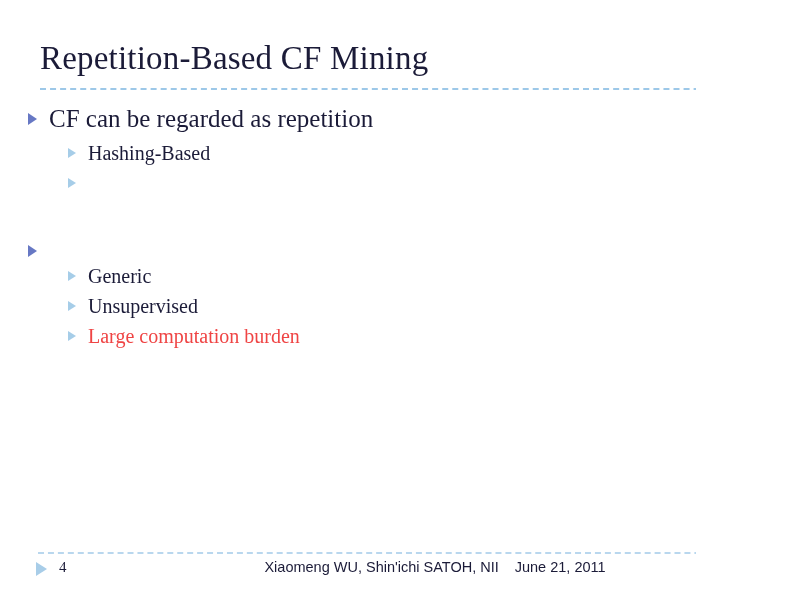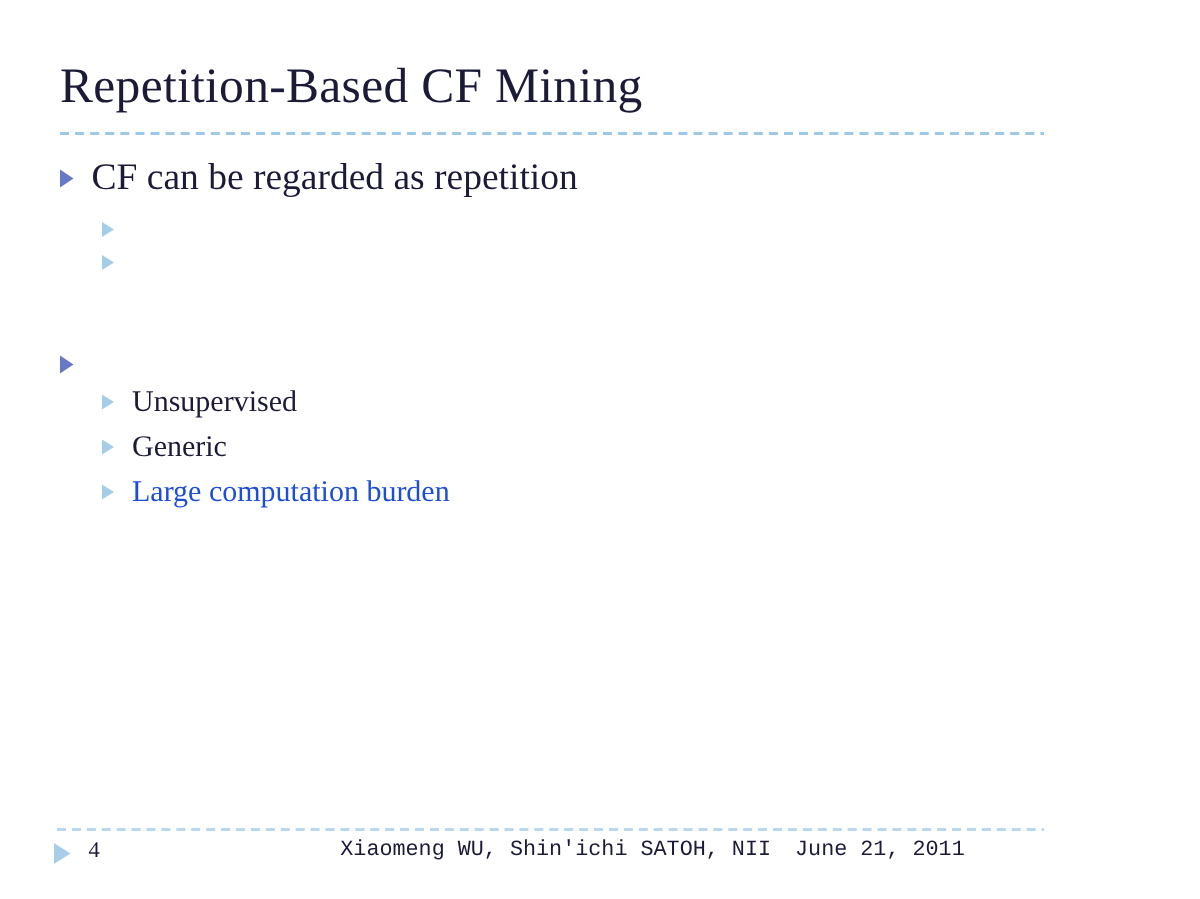--- a/index.html
+++ b/index.html
@@ -47,21 +47,21 @@
     position: absolute;
     left: 0;
     top: 104px;
     width: 800px;
   }
   .bullet-row {
     display: flex;
     align-items: flex-start;
   }
   .bullet-row.lvl1 {
-    padding-left: 40px;
+    padding-left: 28px;
     margin-bottom: 6px;
   }
   .bullet-row.lvl2 {
     padding-left: 68px;
     margin-bottom: 4px;
   }
   .tri {
     flex: 0 0 auto;
     display: inline-block;
     width: 0;
@@ -86,21 +86,21 @@
   }
   .bullet-row.lvl1 .btext {
     font-size: 25px;
     line-height: 30px;
   }
   .bullet-row.lvl2 .btext {
     font-size: 20px;
     line-height: 26px;
   }
   .btext.red {
-    color: #1d4ed8;
+    color: #ef4444;
   }
   .spacer {
     height: 44px;
   }
 
   
   .footer-rule {
     position: absolute;
     left: 38px;
     top: 552px;
@@ -132,21 +132,21 @@
     font-family: "Liberation Serif", "DejaVu Serif", serif;
     font-size: 15px;
     color: #1b1b38;
   }
   .footer-center {
     position: absolute;
     left: 0;
     top: 3px;
     width: 800px;
     text-align: center;
-    font-family: Liberation Mono, monospace;
+    font-family: Liberation Sans, sans-serif;
     font-size: 14.5px;
     color: #1b1b38;
     padding-left: 70px;
     box-sizing: border-box;
   }
   .footer-center .author { margin-right: 16px; }
 </style>
 </head>
 <body>
 
@@ -159,40 +159,41 @@
 
   <div class="body-block">
 
     <div class="bullet-row lvl1">
       <span class="tri lvl1"></span>
       <span class="btext">CF can be regarded as repetition</span>
     </div>
 
     <div class="bullet-row lvl2">
       <span class="tri lvl2"></span>
+      <span class="btext">Hashing-Based</span>
     </div>
 
     <div class="bullet-row lvl2">
       <span class="tri lvl2"></span>
     </div>
 
     <div class="spacer"></div>
 
     <div class="bullet-row lvl1">
       <span class="tri lvl1"></span>
     </div>
 
     <div class="bullet-row lvl2">
       <span class="tri lvl2"></span>
+      <span class="btext">Generic</span>
+    </div>
+
+    <div class="bullet-row lvl2">
+      <span class="tri lvl2"></span>
       <span class="btext">Unsupervised</span>
-    </div>
-
-    <div class="bullet-row lvl2">
-      <span class="tri lvl2"></span>
-      <span class="btext">Generic</span>
     </div>
 
     <div class="bullet-row lvl2">
       <span class="tri lvl2"></span>
       <span class="btext red">Large computation burden</span>
     </div>
 
   </div>
 
   <div class="footer-rule"></div>

